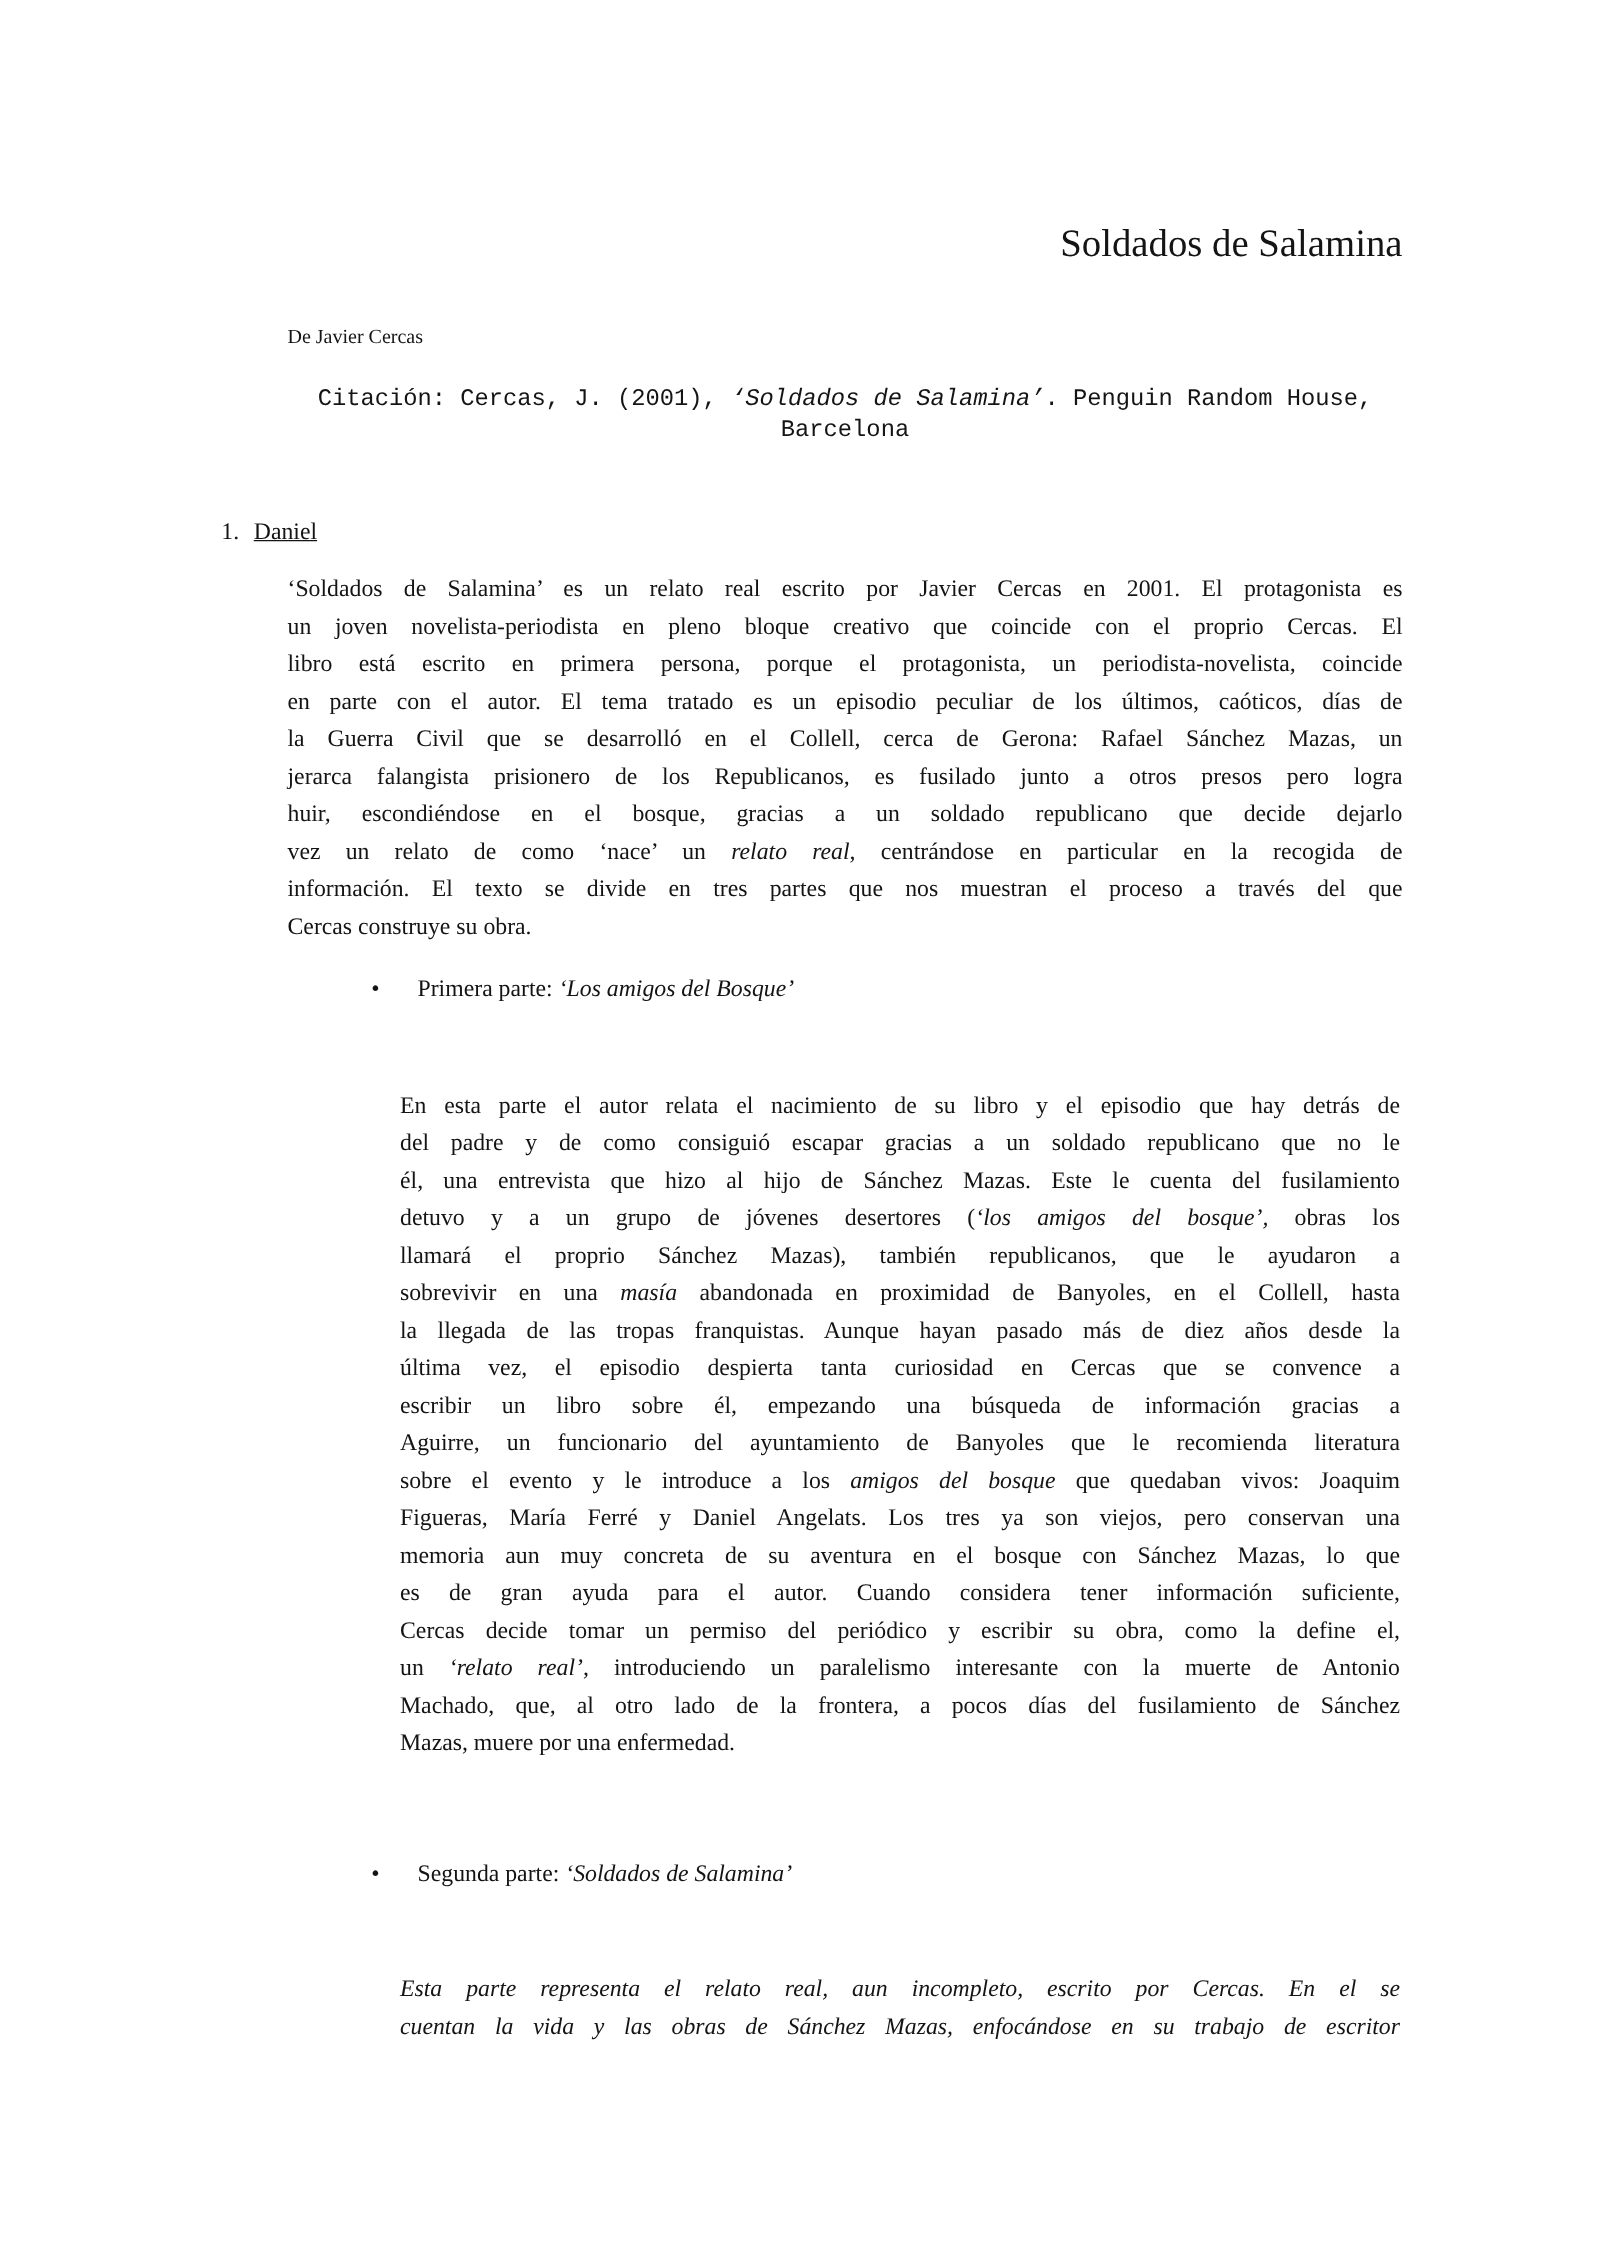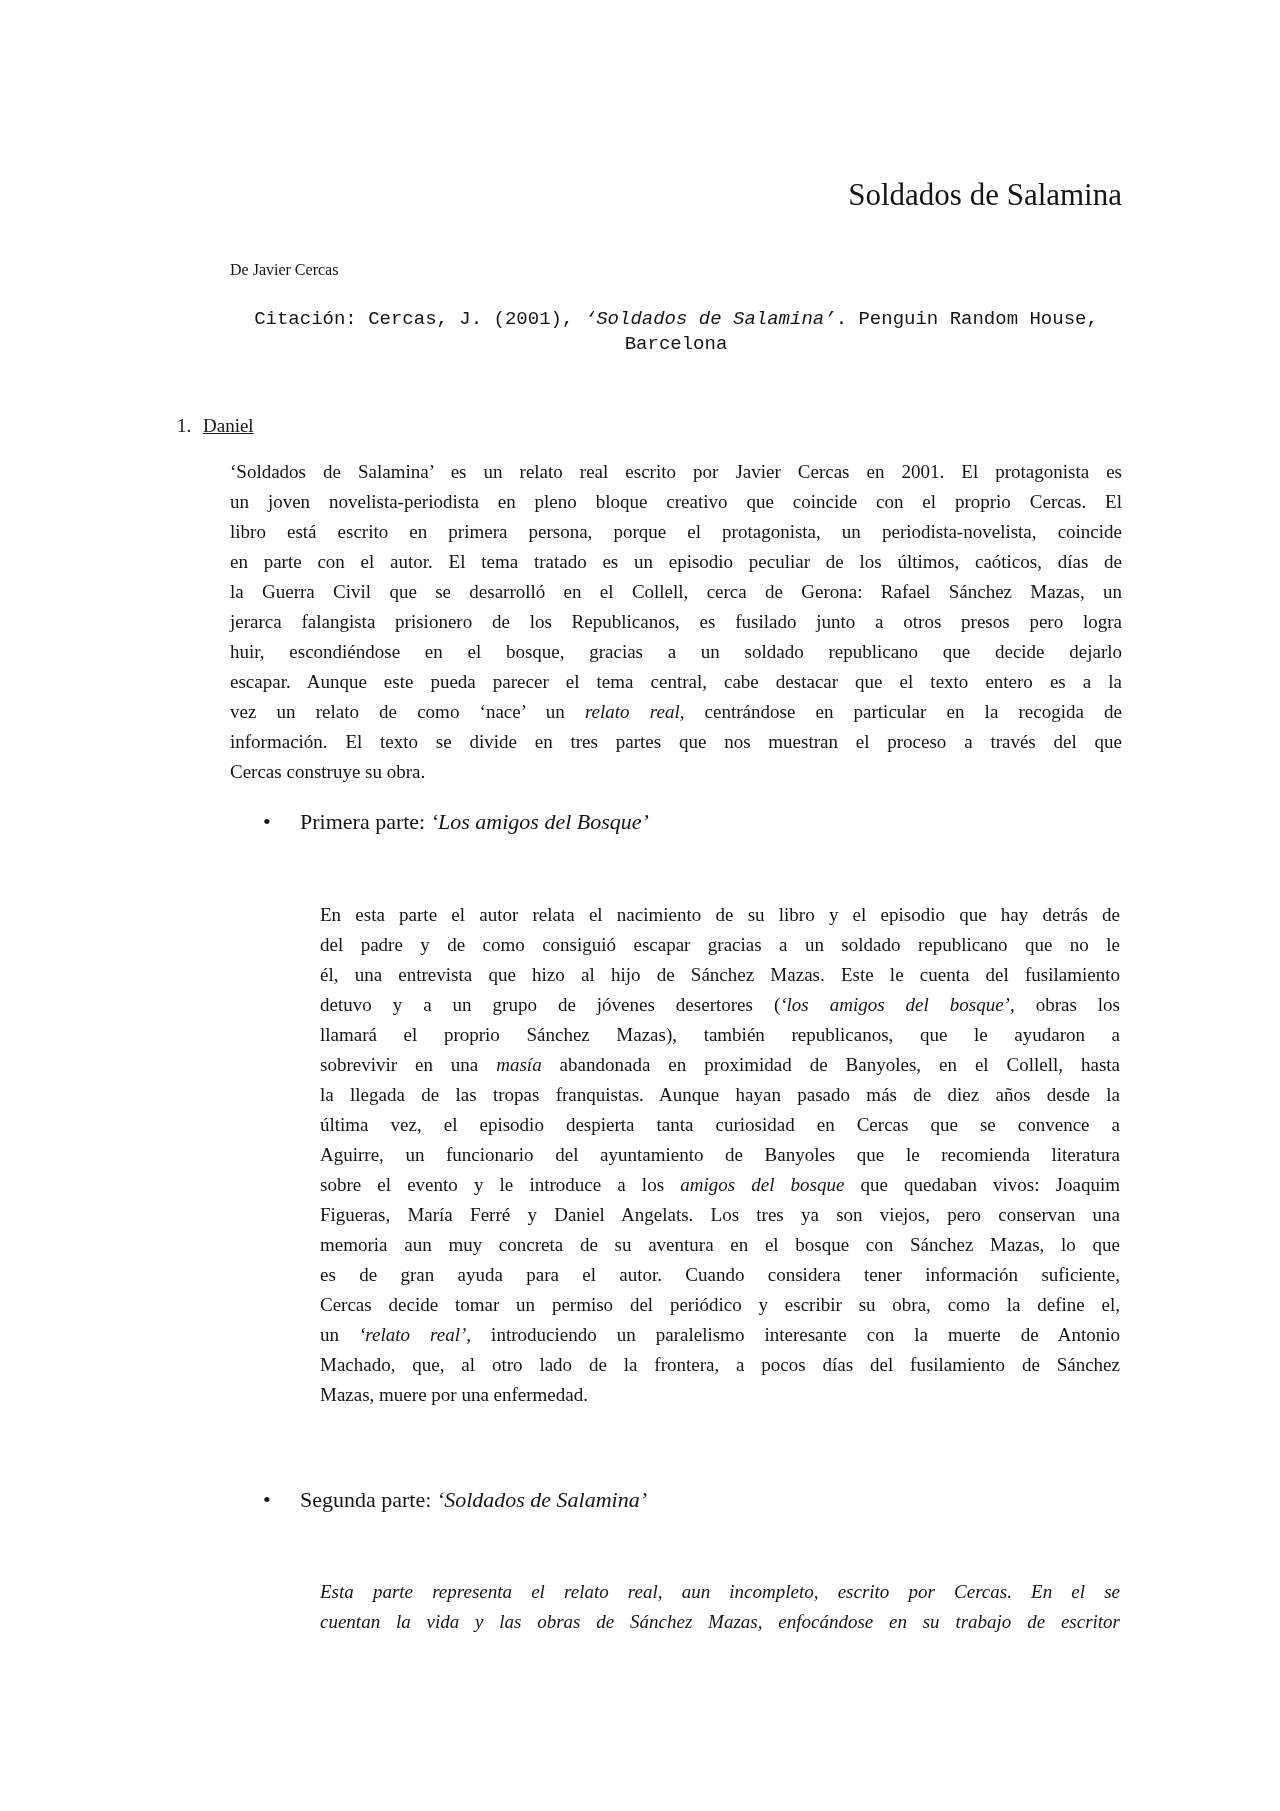--- a/index.html
+++ b/index.html
@@ -68,22 +68,22 @@
     width: 800px;
   }
   .para-primera {
     margin-top: 63px;
   }
   .para-segunda {
     margin-top: 62px;
     font-style: italic;
   }
   .bullet-row {
-    margin-left: 33px;
-    font-size: 22px;
+    margin-left: 67px;
+    font-size: 19px;
     line-height: 30px;
   }
   .bullet-primera {
     margin-top: 20px;
   }
   .bullet-segunda {
     margin-top: 75px;
   }
   .bullet-glyph {
     display: inline-block;
@@ -118,39 +118,39 @@
   </div>
 
   <div class="para para-resumen">
       <div class="tline"><span>‘Soldados de Salamina’ es un relato real escrito por Javier Cercas en 2001. El protagonista es</span></div>
       <div class="tline"><span>un joven novelista-periodista en pleno bloque creativo que coincide con el proprio Cercas. El</span></div>
       <div class="tline"><span>libro está escrito en primera persona, porque el protagonista, un periodista-novelista, coincide</span></div>
       <div class="tline"><span>en parte con el autor. El tema tratado es un episodio peculiar de los últimos, caóticos, días de</span></div>
       <div class="tline"><span>la Guerra Civil que se desarrolló en el Collell, cerca de Gerona: Rafael Sánchez Mazas, un</span></div>
       <div class="tline"><span>jerarca falangista prisionero de los Republicanos, es fusilado junto a otros presos pero logra</span></div>
       <div class="tline"><span>huir, escondiéndose en el bosque, gracias a un soldado republicano que decide dejarlo</span></div>
-      <div class="tline"><span>escapar. Aunque este pueda parecer el tema central, cabe destacar que el texto entero es a la</span></div>
       <div class="tline"><span>vez un relato de como ‘nace’ un </span><span class="it">relato real</span><span>, centrándose en particular en la recogida de</span></div>
       <div class="tline"><span>información. El texto se divide en tres partes que nos muestran el proceso a través del que</span></div>
       <div class="tline lastline"><span>Cercas construye su obra.</span></div>
     </div>
 
   <div class="bullet-row bullet-primera">
     <span class="bullet-glyph">•</span><span>Primera parte: </span><span class="it">‘Los amigos del Bosque’</span>
   </div>
 
   <div class="para para-indented para-primera">
       <div class="tline"><span>En esta parte el autor relata el nacimiento de su libro y el episodio que hay detrás de</span></div>
       <div class="tline"><span>del padre y de como consiguió escapar gracias a un soldado republicano que no le</span></div>
       <div class="tline"><span>él, una entrevista que hizo al hijo de Sánchez Mazas. Este le cuenta del fusilamiento</span></div>
       <div class="tline"><span>detuvo y a un grupo de jóvenes desertores (</span><span class="it">‘los amigos del bosque’,</span><span> obras los</span></div>
       <div class="tline"><span>llamará el proprio Sánchez Mazas), también republicanos, que le ayudaron a</span></div>
       <div class="tline"><span>sobrevivir en una </span><span class="it">masía</span><span> abandonada en proximidad de Banyoles, en el Collell, hasta</span></div>
       <div class="tline"><span>la llegada de las tropas franquistas. Aunque hayan pasado más de diez años desde la</span></div>
       <div class="tline"><span>última vez, el episodio despierta tanta curiosidad en Cercas que se convence a</span></div>
+      <div class="tline"><span>escribir un libro sobre él, empezando una búsqueda de información gracias a</span></div>
       <div class="tline"><span>Aguirre, un funcionario del ayuntamiento de Banyoles que le recomienda literatura</span></div>
       <div class="tline"><span>sobre el evento y le introduce a los </span><span class="it">amigos del bosque</span><span> que quedaban vivos: Joaquim</span></div>
       <div class="tline"><span>Figueras, María Ferré y Daniel Angelats. Los tres ya son viejos, pero conservan una</span></div>
       <div class="tline"><span>memoria aun muy concreta de su aventura en el bosque con Sánchez Mazas, lo que</span></div>
       <div class="tline"><span>es de gran ayuda para el autor. Cuando considera tener información suficiente,</span></div>
       <div class="tline"><span>Cercas decide tomar un permiso del periódico y escribir su obra, como la define el,</span></div>
       <div class="tline"><span>un </span><span class="it">‘relato real’</span><span>, introduciendo un paralelismo interesante con la muerte de Antonio</span></div>
       <div class="tline"><span>Machado, que, al otro lado de la frontera, a pocos días del fusilamiento de Sánchez</span></div>
       <div class="tline lastline"><span>Mazas, muere por una enfermedad.</span></div>
     </div>

